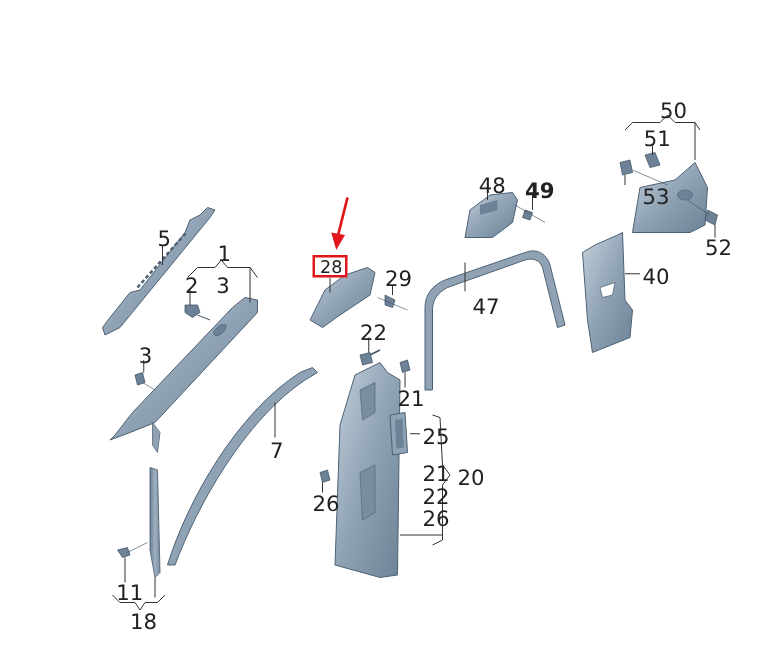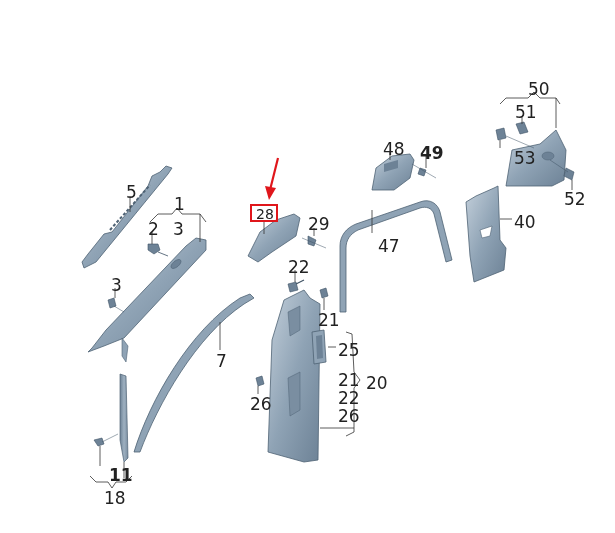--- a/index.html
+++ b/index.html
@@ -152,21 +152,21 @@
 </svg>
 
 <div class="hl" style="left:250px;top:204px;width:24px;height:14px;"></div>
 
 <span class="lbl" style="left:126px;top:184px;">5</span>
 <span class="lbl" style="left:174px;top:196px;">1</span>
 <span class="lbl" style="left:148px;top:221px;">2</span>
 <span class="lbl" style="left:173px;top:221px;">3</span>
 <span class="lbl" style="left:111px;top:277px;">3</span>
 <span class="lbl" style="left:216px;top:353px;">7</span>
-<span class="lbl" style="left:109px;top:467px;font-weight:bold;">11</span>
+<span class="lbl" style="left:93px;top:467px;">11</span>
 <span class="lbl" style="left:104px;top:490px;">18</span>
 <span class="lbl" style="left:256px;top:207px;font-size:14px;">28</span>
 <span class="lbl" style="left:308px;top:216px;">29</span>
 <span class="lbl" style="left:288px;top:259px;">22</span>
 <span class="lbl" style="left:318px;top:312px;">21</span>
 <span class="lbl" style="left:338px;top:342px;">25</span>
 <span class="lbl" style="left:338px;top:372px;">21</span>
 <span class="lbl" style="left:366px;top:375px;">20</span>
 <span class="lbl" style="left:338px;top:390px;">22</span>
 <span class="lbl" style="left:338px;top:408px;">26</span>

